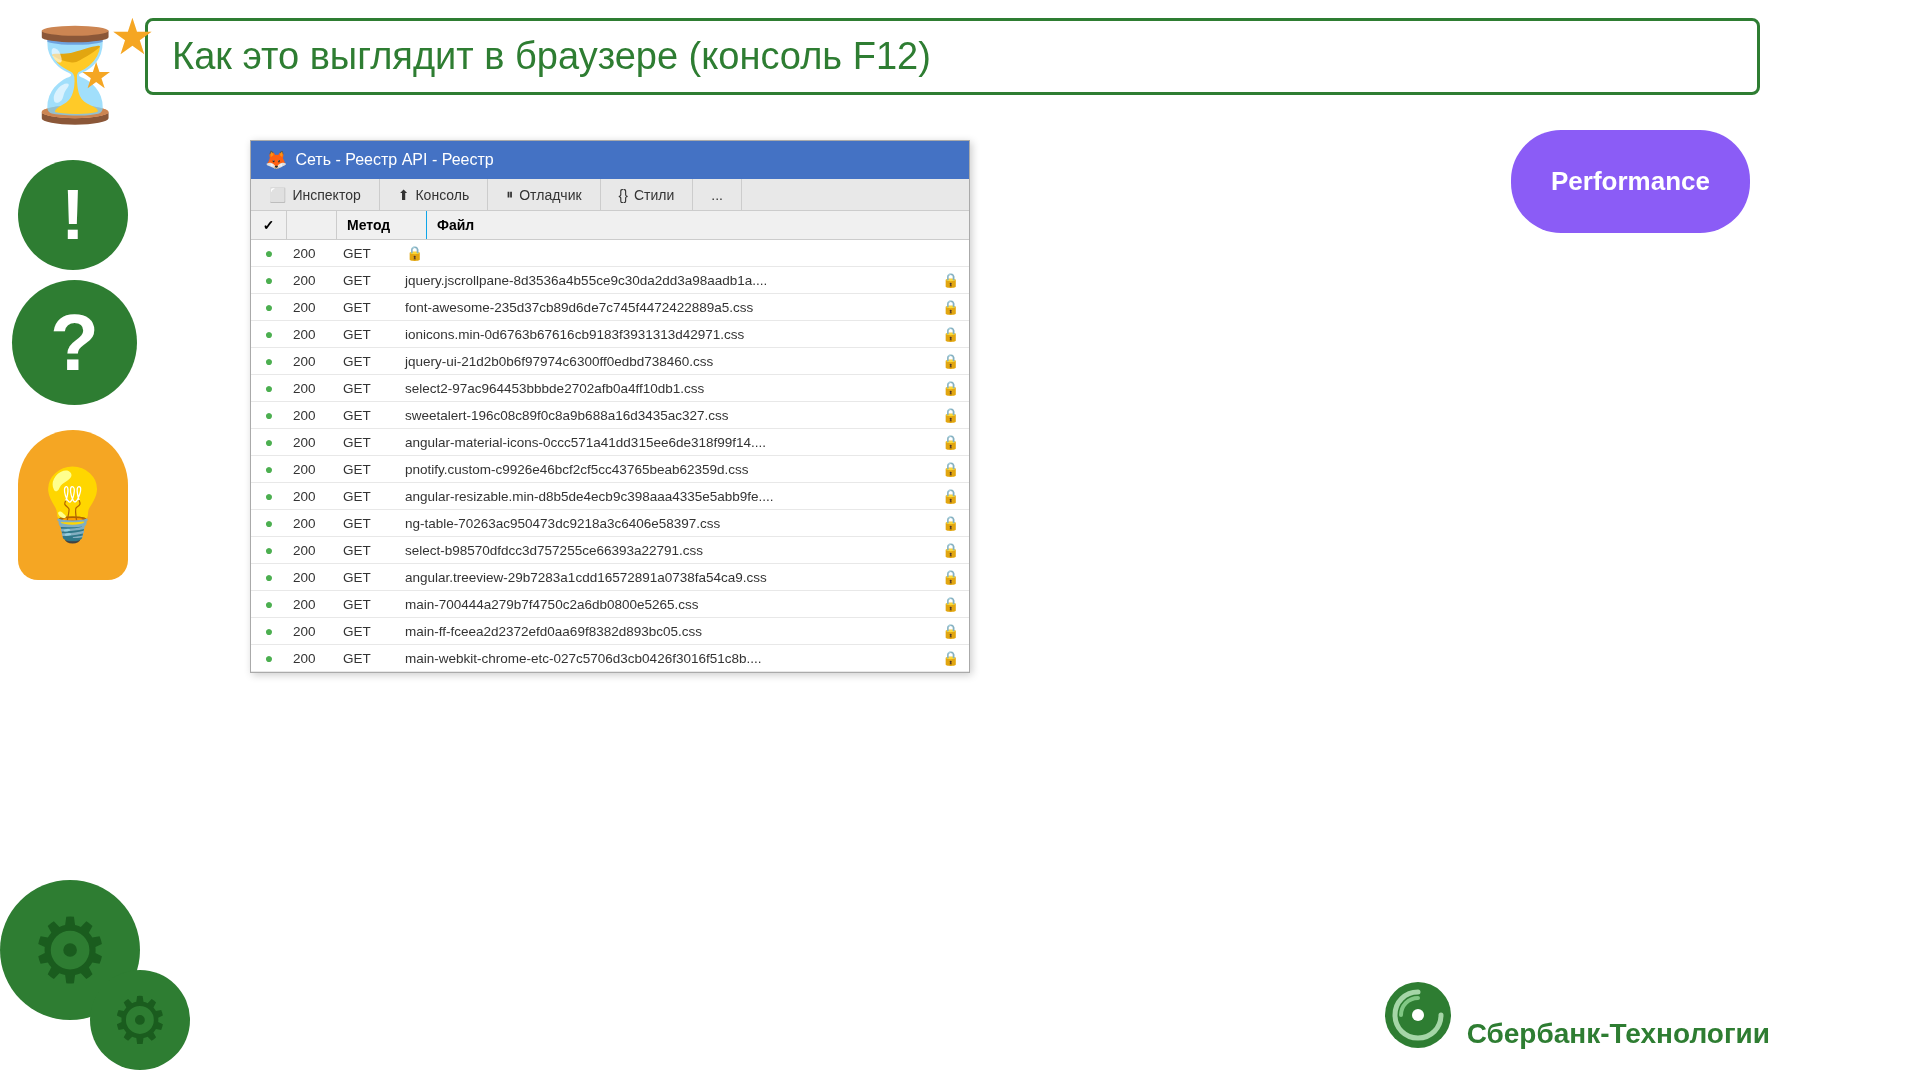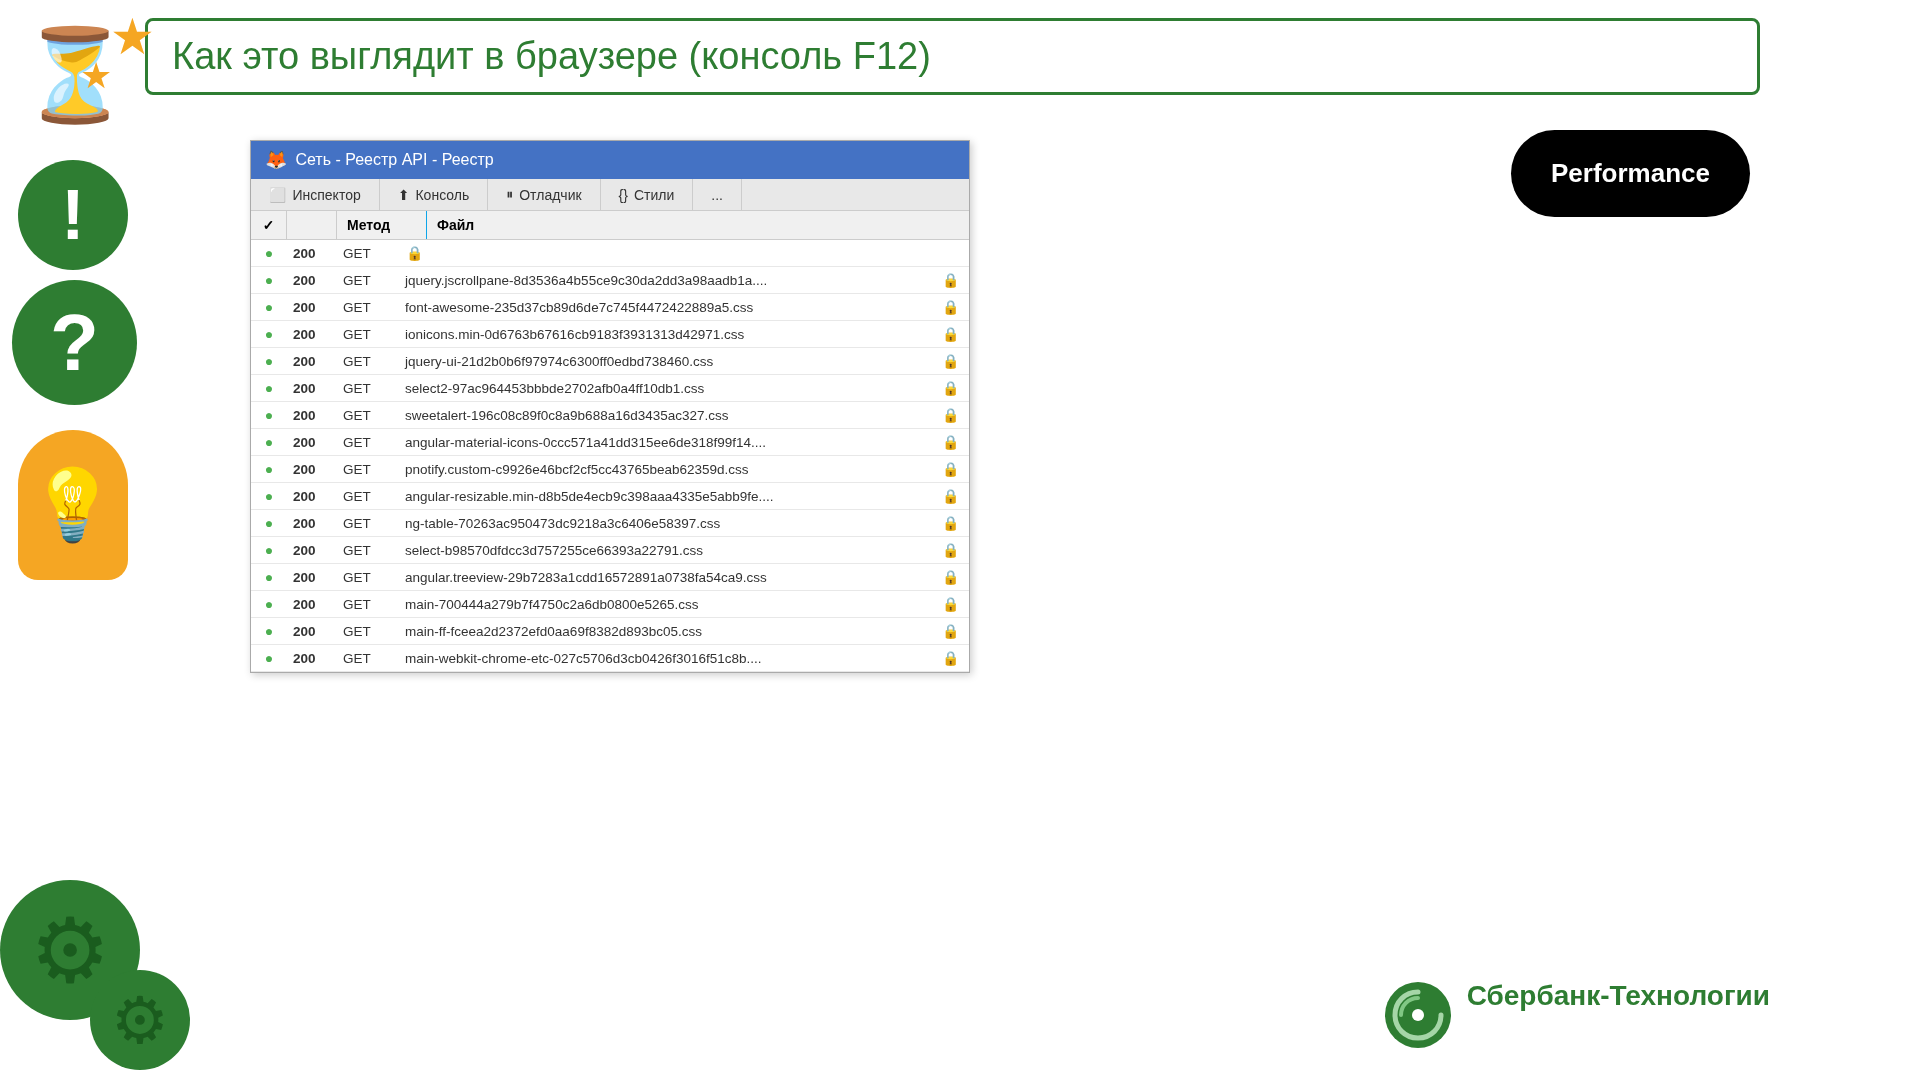--- a/index.html
+++ b/index.html
@@ -26,26 +26,26 @@
       font-size: 38px;
       font-weight: normal;
       color: #2e7d32;
     }
 
     
     .performance-badge {
       position: absolute;
       top: 130px;
       right: 170px;
-      background: #000000;
+      background: #8b5cf6;
       color: #fff;
       font-size: 26px;
       font-weight: bold;
       border-radius: 50px;
-      padding: 28px 40px;
+      padding: 36px 40px;
     }
 
     
     .deco-hourglass {
       position: absolute;
       top: 10px;
       left: 10px;
       width: 130px;
       height: 130px;
       font-size: 90px;
@@ -188,34 +188,34 @@
     .th-file { flex: 1; padding: 6px 10px; }
     .th-lock { width: 36px; padding: 6px 8px; text-align: center; }
 
     .table-row {
       display: flex;
       border-bottom: 1px solid #e8e8e8;
       font-size: 13.5px;
       align-items: center;
     }
     .td-status { width: 36px; padding: 5px 8px; text-align: center; }
-    .td-code { width: 50px; padding: 5px 6px; color: #333; font-weight: bold; }
+    .td-code { width: 50px; padding: 5px 6px; color: #333; }
     .td-method { width: 60px; padding: 5px 6px; color: #333; }
     .td-file { flex: 1; padding: 5px 8px; color: #333; overflow: hidden; white-space: nowrap; text-overflow: ellipsis; }
     .td-lock { width: 36px; padding: 5px 8px; text-align: center; }
     .green-dot { color: #4caf50; font-size: 14px; }
     .lock-icon { color: #888; font-size: 14px; }
 
     
     .sberbank-logo {
       position: absolute;
       bottom: 30px;
       right: 150px;
       display: flex;
-      align-items: flex-start;
+      align-items: flex-end;
       gap: 14px;
     }
     .sberbank-icon {
       width: 70px;
       height: 70px;
     }
     .sberbank-text {
       font-size: 28px;
       font-weight: bold;
       color: #2e7d32;

